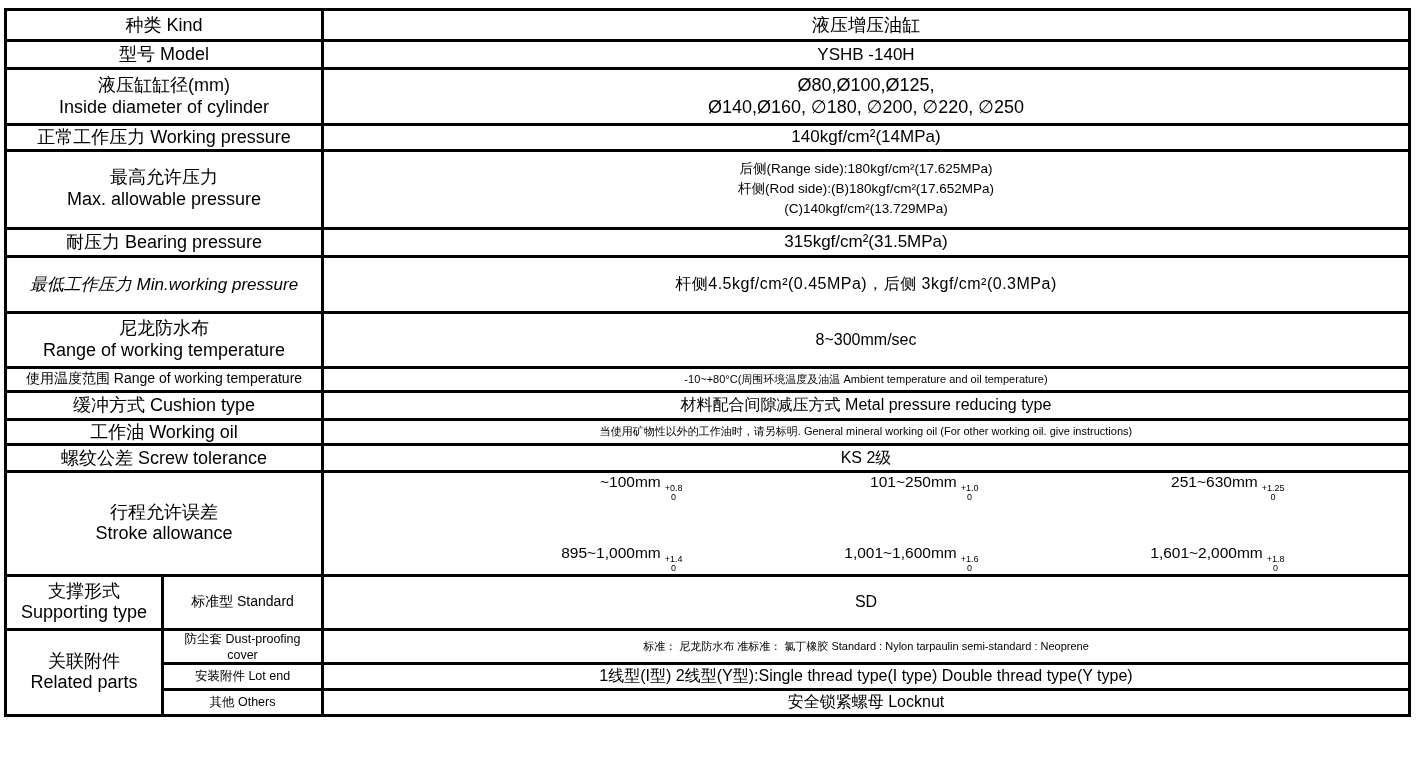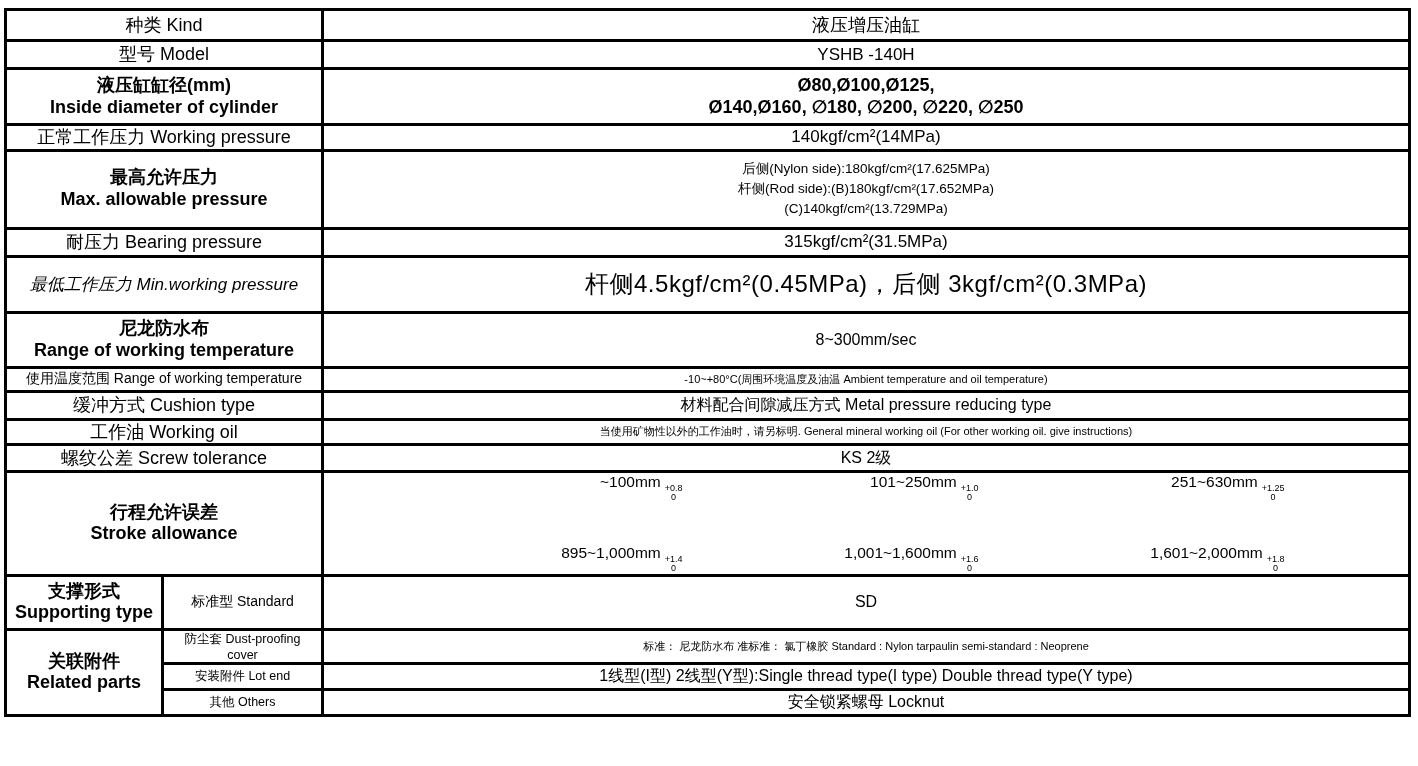--- a/index.html
+++ b/index.html
@@ -26,25 +26,25 @@
   .h37{height:31px;} .h34{height:28px;} .h62{height:56px;} .h31{height:25px;}
   .h84{height:78px;} .h61{height:55px;} .h30{height:24px;} .h33{height:27px;}
   .h60{height:54px;} .h32{height:26px;}
   
   .lbl{font-size:18px;line-height:1.25;}
   .lbl-md{font-size:17px;font-style:italic;}
   .lbl-sm{font-size:14px;}
   .sublbl{font-size:12.5px;}
   .val{font-size:17px;}
   .val-lg{font-size:18px;line-height:1.35;}
-  .val-xl{font-size:24px;letter-spacing:.5px;}
+  .val-xl{font-size:16px;letter-spacing:.5px;}
   .val-md{font-size:16px;}
   .val-sm{font-size:11px;}
   .val-xs{font-size:13.5px;line-height:1.5;}
-  .two-line div{line-height:1.2;font-weight:bold;}
+  .two-line div{line-height:1.2;}
   
   .stroke-grid{
     display:grid;
     grid-template-columns:235px 255px 265px;
     column-gap:38px;
     row-gap:1px;
     justify-content:center;
     font-size:15.5px;
     gap:41px;
   }
@@ -90,21 +90,21 @@
     <td colspan="2" class="lbl">正常工作压力 Working pressure</td>
     <td class="val">140kgf/cm²(14MPa)</td>
   </tr>
 
   <tr class="h84">
     <td colspan="2" class="lbl two-line">
       <div>最高允许压力</div>
       <div>Max. allowable pressure</div>
     </td>
     <td class="val-xs">
-      <div>后侧(Nylon side):180kgf/cm²(17.625MPa)</div>
+      <div>后侧(Range side):180kgf/cm²(17.625MPa)</div>
       <div>杆侧(Rod side):(B)180kgf/cm²(17.652MPa)</div>
       <div>(C)140kgf/cm²(13.729MPa)</div>
     </td>
   </tr>
 
   <tr class="h34">
     <td colspan="2" class="lbl">耐压力 Bearing pressure</td>
     <td class="val">315kgf/cm²(31.5MPa)</td>
   </tr>
 

